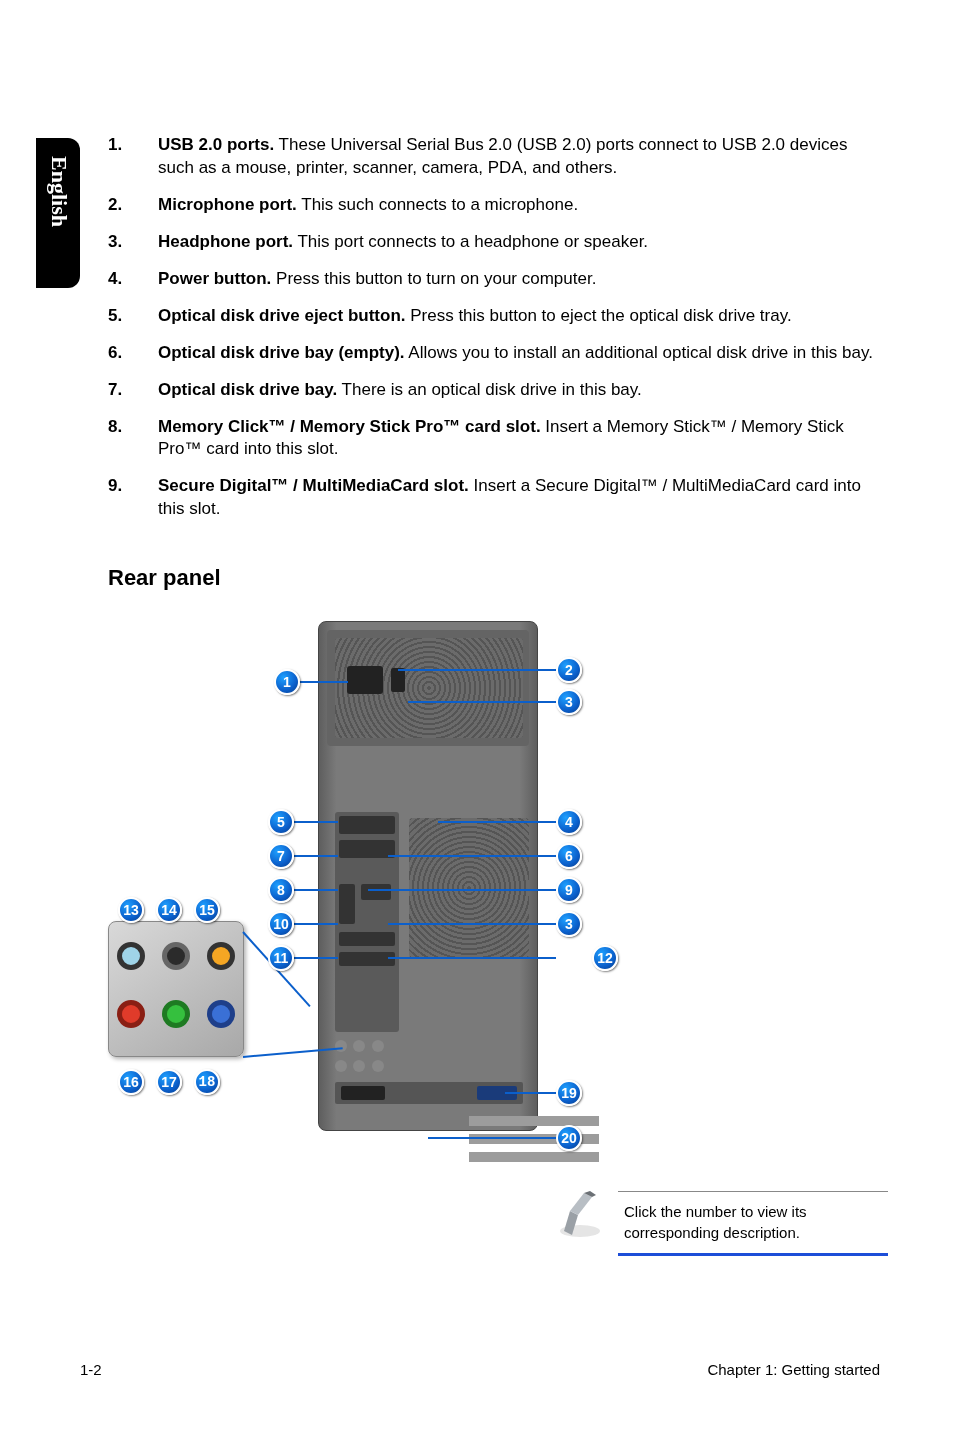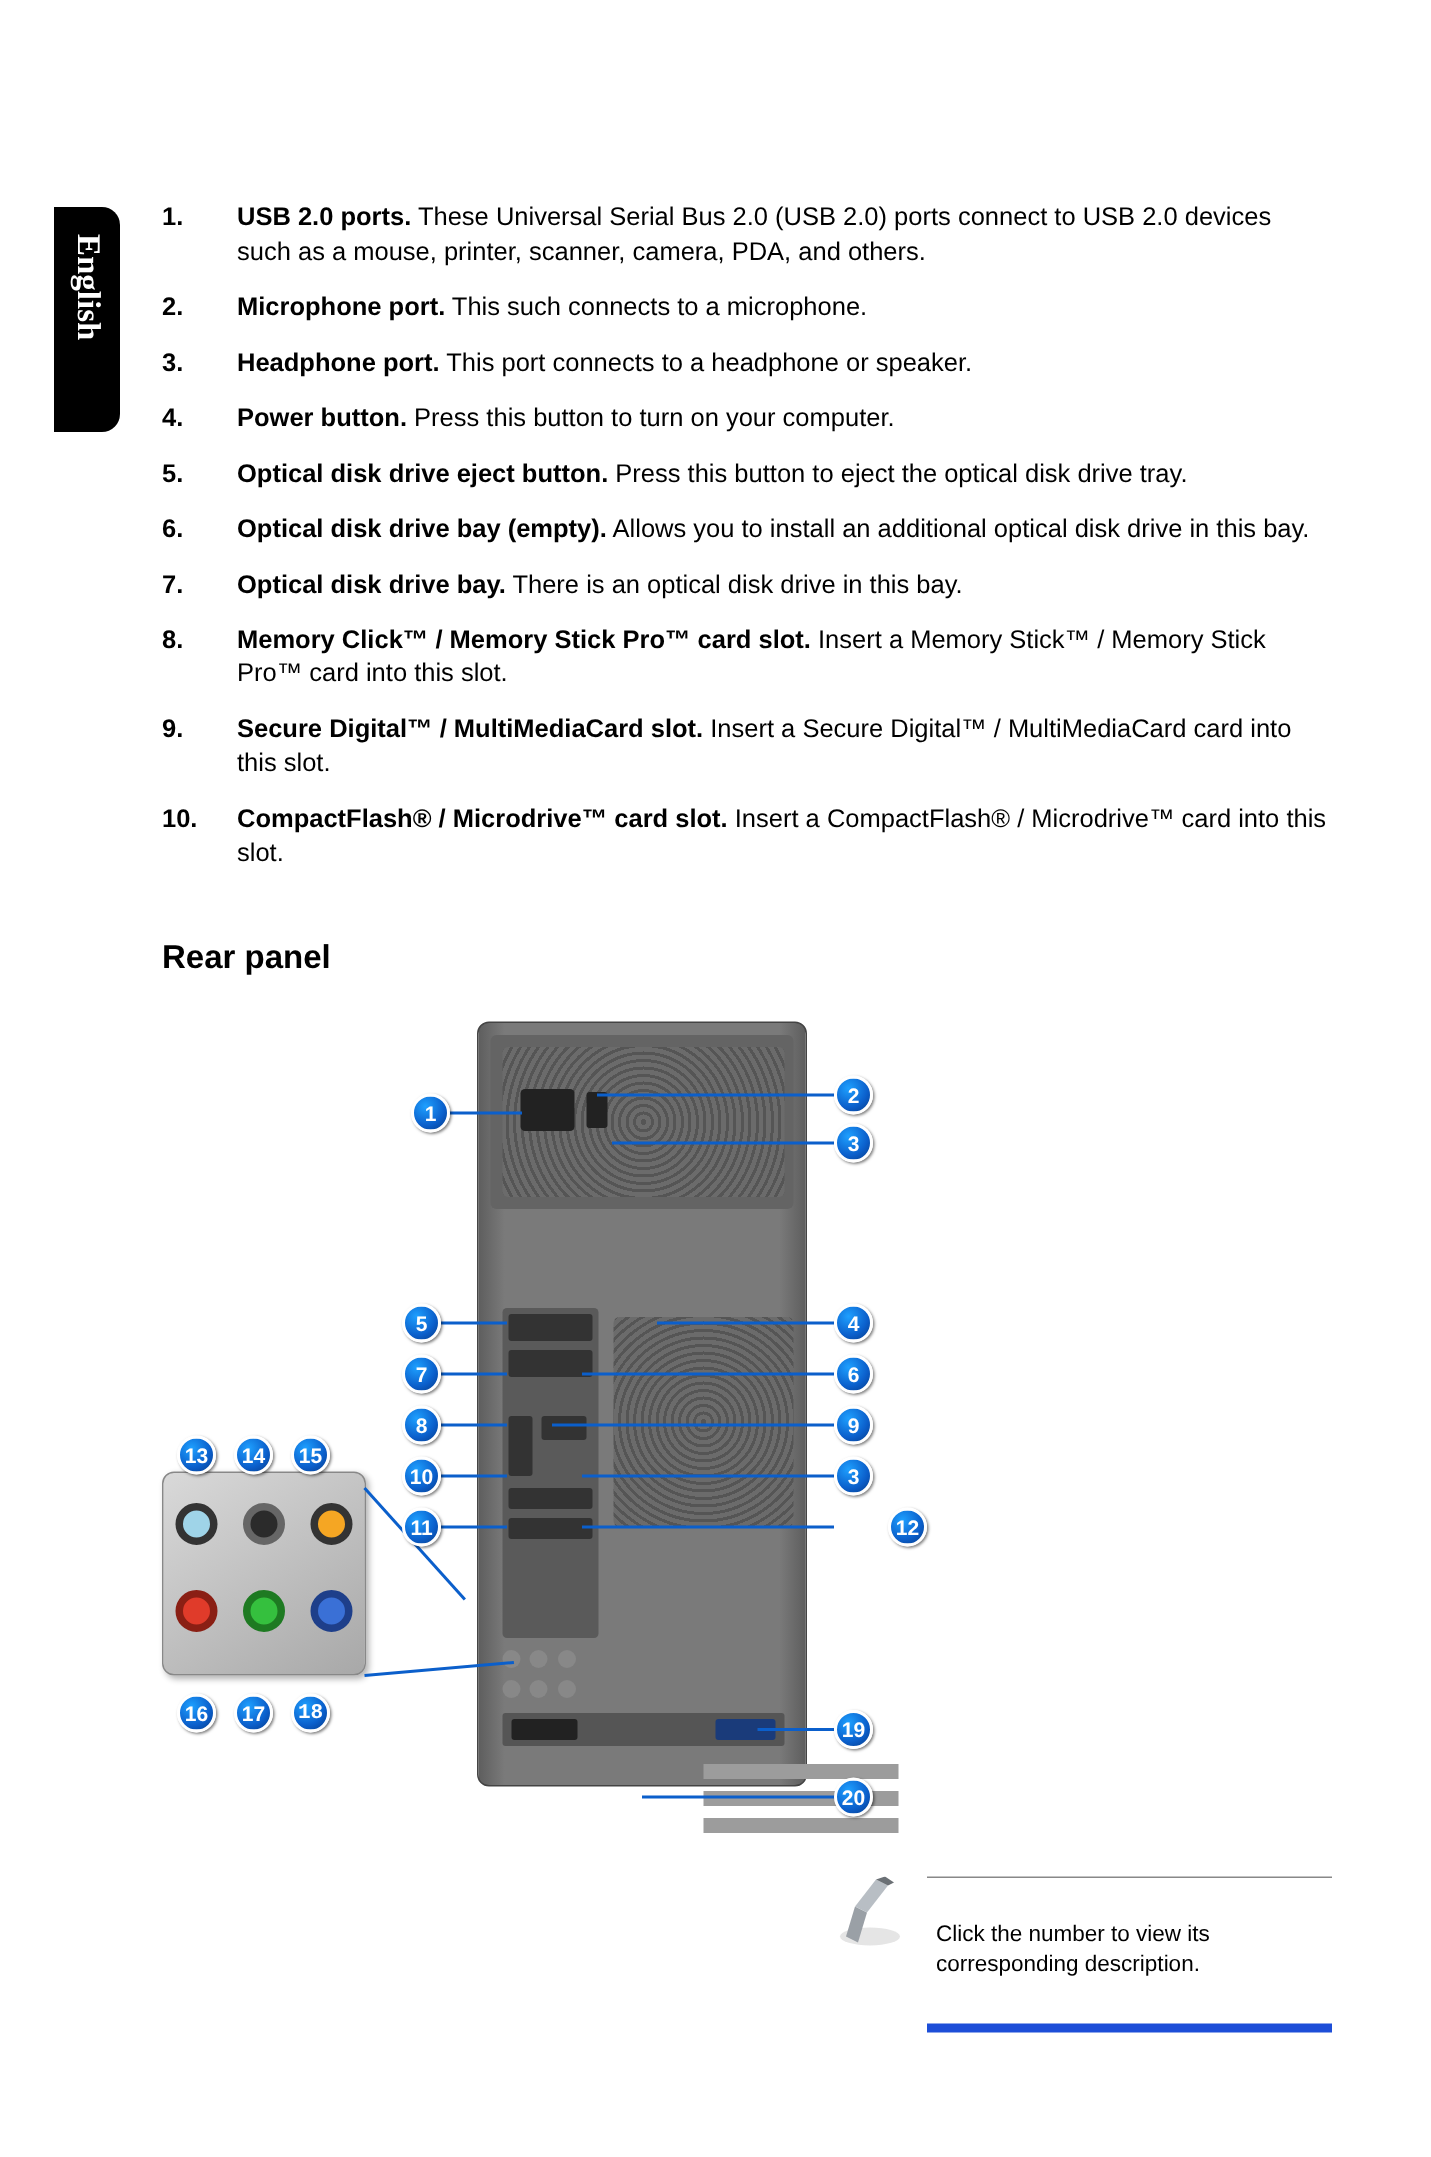--- a/index.html
+++ b/index.html
@@ -53,21 +53,21 @@
   .j-lblue { background:#9fd4e8; } .j-black { background:#2b2b2b; border-color:#666; } .j-orange { background:#f5a623; }
   .j-red { background:#e03b2a; border-color:#8a1f14; } .j-green { background:#35c03e; border-color:#1e7a22; } .j-blue { background:#3a70d6; border-color:#1e3f8a; }
 
   
   .callout { width:26px; height:26px; border-radius:50%; background:radial-gradient(circle at 35% 30%, #1ea0ff 0%, #0b5fcb 60%, #063a86 100%); border:2px solid #fff; box-shadow:1px 1px 2px rgba(0,0,0,0.5); display:flex; align-items:center; justify-content:center; color:#fff; font-weight:bold; font-size:14px; z-index:5; cursor:default; }
   .leader { height:2px; background:#0b5fcb; z-index:3; }
   .leader.diag { height:2px; transform-origin:left center; }
 
   
   .pencil { left:448px; top:570px; width:48px; height:48px; }
-  .note-box { left:510px; top:570px; width:270px; border-top:1px solid #888; border-bottom:6px solid #1d4ed8; padding:28px 6px; font-size:15px; line-height:1.35; }
+  .note-box { left:510px; top:570px; width:270px; border-top:1px solid #888; border-bottom:3px solid #1d4ed8; padding:10px 6px; font-size:15px; line-height:1.35; }
 
   .footer { position:absolute; left:80px; bottom:60px; width:800px; display:flex; justify-content:space-between; font-size:15px; }
 </style>
 </head>
 <body>
 
 <div class="page">
 
   <div class="side-tab">
     <span>English</span>
@@ -104,24 +104,20 @@
           <span class="num">7.</span>
           <span class="txt"><b>Optical disk drive bay.</b><span> There is an optical disk drive in this bay.</span></span>
         </li>
       <li>
           <span class="num">8.</span>
           <span class="txt"><b>Memory Click™ / Memory Stick Pro™ card slot.</b><span> Insert a Memory Stick™ / Memory Stick Pro™ card into this slot.</span></span>
         </li>
       <li>
           <span class="num">9.</span>
           <span class="txt"><b>Secure Digital™ / MultiMediaCard slot.</b><span> Insert a Secure Digital™ / MultiMediaCard card into this slot.</span></span>
-        </li>
-      <li>
-          <span class="num">10.</span>
-          <span class="txt"><b>CompactFlash® / Microdrive™ card slot.</b><span> Insert a CompactFlash® / Microdrive™ card into this slot.</span></span>
         </li>
     </ol>
 
     <div class="heading">Rear panel</div>
 
     <div class="diagram">
 
       <div class="tower">
         <div class="psu"></div>
         <div class="psu-socket"></div>
@@ -254,14 +250,18 @@
           <polygon points="14,20 28,2 36,6 22,24" fill="#b8bec4"></polygon>
           <polygon points="28,2 34,0 40,4 36,6" fill="#6b7075"></polygon>
           <polygon points="8,40 12,42 16,44" fill="#4a4a4a"></polygon>
         </svg>
       </div>
       <div class="note-box">Click the number to view its corresponding description.</div>
 
     </div>
   </div>
 
+  <div class="footer">
+    <span>1-2</span>
+    <span>Chapter 1: Getting started</span>
+  </div>
 
 </div>
 
 </body></html>

